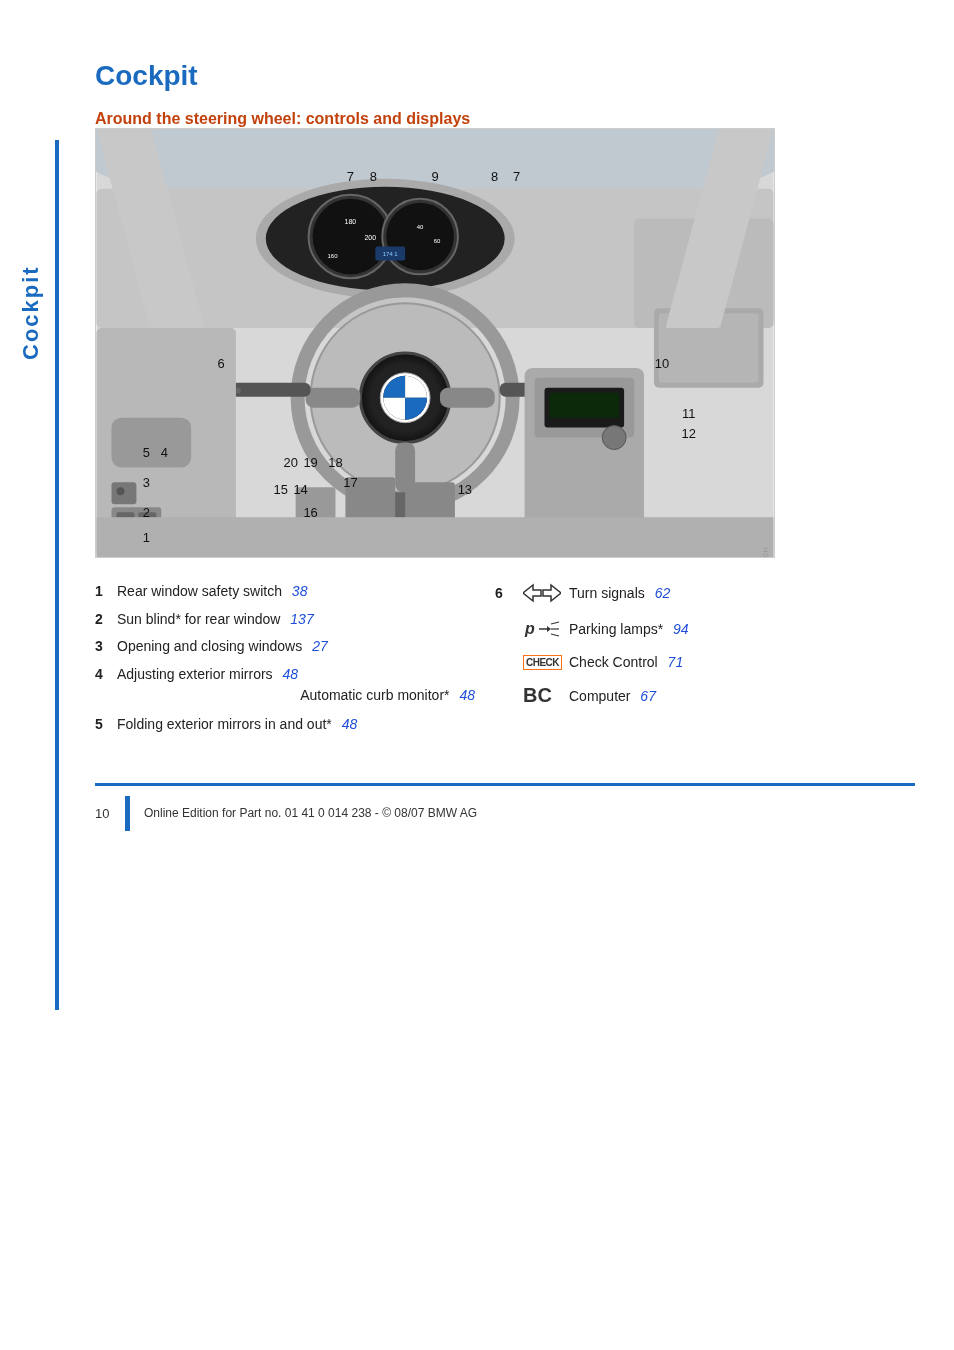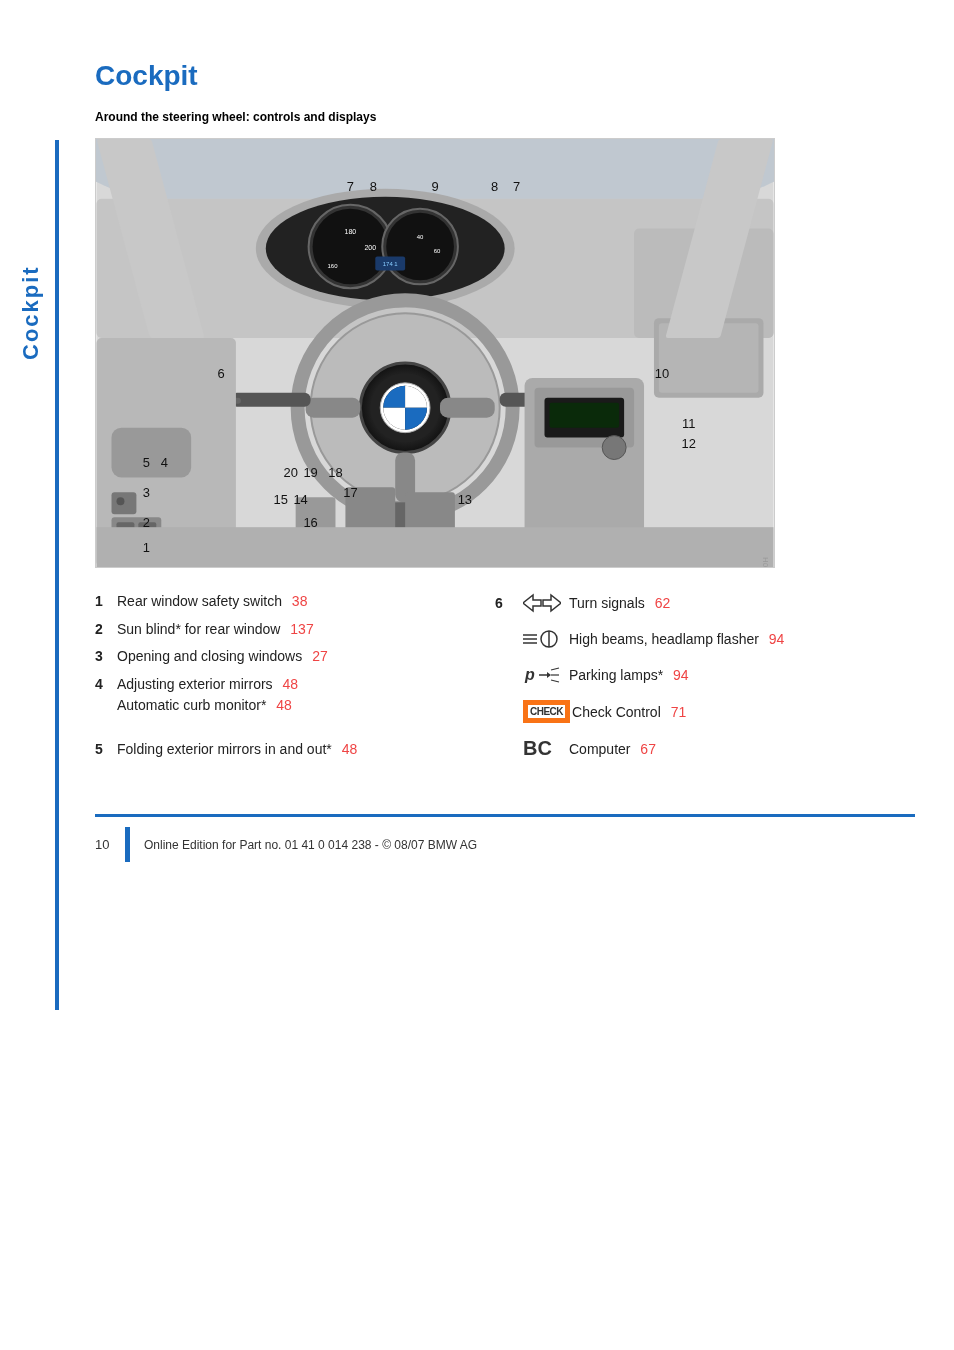--- a/index.html
+++ b/index.html
@@ -44,24 +44,23 @@
     }
 
     .page-title {
       font-size: 28px;
       font-weight: bold;
       color: #1a6bbf;
       margin-bottom: 18px;
     }
 
     .section-subtitle {
-      font-size: 12px;
-      font-weight: bold;
-      color: #000000;
-      margin-bottom: 14px;
+      font-size: 16px;
+      font-weight: bold;
+      color: #c2410c;
     }
 
     
     .cockpit-image-area {
       width: 680px;
       height: 430px;
       background: #f0f0f0;
       border: 1px solid #ccc;
       position: relative;
       margin-bottom: 24px;
@@ -102,23 +101,24 @@
       font-weight: bold;
       min-width: 22px;
       color: #222;
     }
 
     .item-text {
       color: #222;
     }
 
     .item-link {
-      color: #ef4444;
+      color: #1d4ed8;
       margin-left: 6px;
       font-weight: normal;
+      font-style: italic;
     }
 
     .item-bold {
       font-weight: bold;
     }
 
     
     .right-item-row {
       display: flex;
       align-items: center;
@@ -357,21 +357,21 @@
           Opening and closing windows <span class="item-link">27</span>
         </span>
       </div>
 
       <div class="item-row" style="margin-bottom:2px;">
         <span class="item-number item-bold">4</span>
         <span class="item-text">
           Adjusting exterior mirrors <span class="item-link">48</span>
         </span>
       </div>
-      <div class="item-row" style="margin-left:22px; margin-bottom:24px;">
+      <div class="item-row" style="margin-left:22px; margin-bottom:9px;justify-content:flex-end;">
         <span class="item-text">
           Automatic curb monitor<span class="asterisk">*</span> <span class="item-link">48</span>
         </span>
       </div>
 
       <div class="item-row">
         <span class="item-number item-bold">5</span>
         <span class="item-text">
           Folding exterior mirrors in and out<span class="asterisk">*</span> <span class="item-link">48</span>
         </span>
@@ -388,39 +388,20 @@
           <svg width="38" height="22" viewBox="0 0 38 22">
             <polygon points="0,11 10,3 10,8 18,8 18,14 10,14 10,19" fill="none" stroke="#333" stroke-width="1.5"></polygon>
             <polygon points="38,11 28,3 28,8 20,8 20,14 28,14 28,19" fill="none" stroke="#333" stroke-width="1.5"></polygon>
           </svg>
         </span>
         <span class="right-item-text">
           Turn signals <span class="item-link">62</span>
         </span>
       </div>
 
-      <div class="right-item-row">
-        <span class="right-item-number"></span>
-        <span class="right-item-icon">
-
-          <svg width="38" height="22" viewBox="0 0 38 22">
-
-            <line x1="0" y1="7" x2="14" y2="7" stroke="#333" stroke-width="1.5"></line>
-            <line x1="0" y1="11" x2="14" y2="11" stroke="#333" stroke-width="1.5"></line>
-            <line x1="0" y1="15" x2="14" y2="15" stroke="#333" stroke-width="1.5"></line>
-
-            <circle cx="26" cy="11" r="8" fill="none" stroke="#333" stroke-width="1.5"></circle>
-
-            <line x1="26" y1="3" x2="26" y2="19" stroke="#333" stroke-width="1.5"></line>
-          </svg>
-        </span>
-        <span class="right-item-text">
-          High beams, headlamp flasher <span class="item-link">94</span>
-        </span>
-      </div>
 
 
       <div class="right-item-row">
         <span class="right-item-number"></span>
         <span class="right-item-icon">
 
           <svg width="38" height="22" viewBox="0 0 38 22">
 
             <text x="2" y="16" font-size="16" font-family="Arial" font-style="italic" font-weight="bold" fill="#333">p</text>
 
@@ -433,21 +414,21 @@
           </svg>
         </span>
         <span class="right-item-text">
           Parking lamps<span class="asterisk">*</span> <span class="item-link">94</span>
         </span>
       </div>
 
       <div class="right-item-row">
         <span class="right-item-number"></span>
         <span class="right-item-icon">
-          <span style="font-size:10px; font-weight:bold; color:#333; border:5px solid #f97316; padding:1px 2px; letter-spacing:-0.5px; display:inline-block; margin-right:2px;">CHECK</span>
+          <span style="font-size:10px; font-weight:bold; color:#333; border:1px solid #f97316; padding:1px 2px; letter-spacing:-0.5px; display:inline-block; margin-right:2px;">CHECK</span>
         </span>
         <span class="right-item-text">
           Check Control <span class="item-link">71</span>
         </span>
       </div>
 
       <div class="right-item-row">
         <span class="right-item-number"></span>
         <span class="right-item-icon">
           <span style="font-size:20px; font-weight:bold; color:#333; display:inline-block; min-width:40px;">BC</span>

